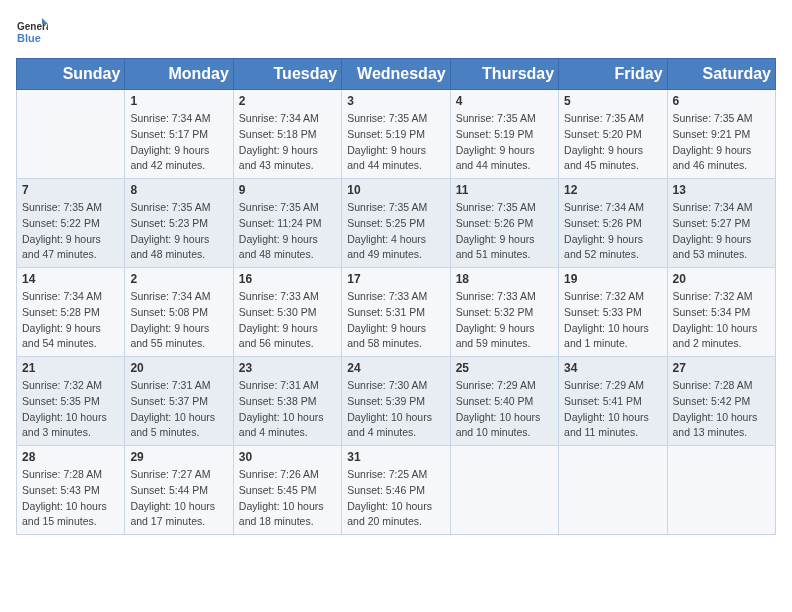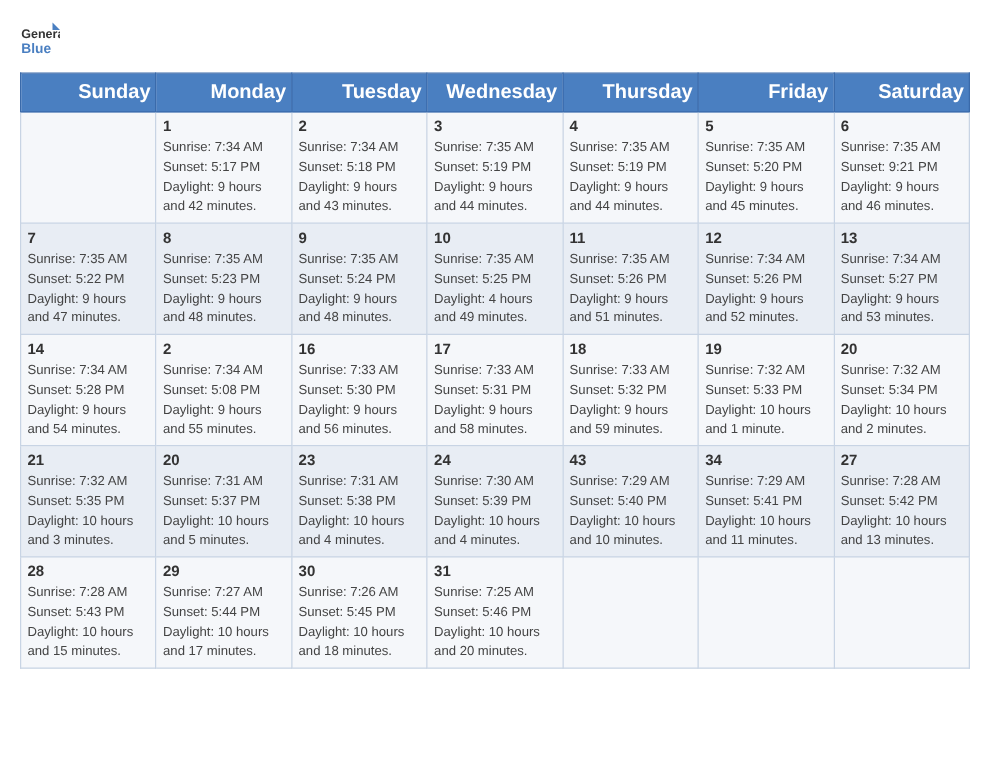--- a/index.html
+++ b/index.html
@@ -175,21 +175,21 @@
         <div class="day-info">
           <span>Sunrise: 7:35 AM</span><br>
           <span>Sunset: 5:23 PM</span><br>
           <span>Daylight: 9 hours and 48 minutes.</span>
         </div>
         </td>
         <td>
           <span class="day-number">9</span>
         <div class="day-info">
           <span>Sunrise: 7:35 AM</span><br>
-          <span>Sunset: 5:24 PM</span><br>
+          <span>Sunset: 11:24 PM</span><br>
           <span>Daylight: 9 hours and 48 minutes.</span>
         </div>
         </td>
         <td>
           <span class="day-number">10</span>
         <div class="day-info">
           <span>Sunrise: 7:35 AM</span><br>
           <span>Sunset: 5:25 PM</span><br>
           <span>Daylight: 4 hours and 49 minutes.</span>
         </div>
@@ -304,21 +304,21 @@
         </td>
         <td>
           <span class="day-number">24</span>
         <div class="day-info">
           <span>Sunrise: 7:30 AM</span><br>
           <span>Sunset: 5:39 PM</span><br>
           <span>Daylight: 10 hours and 4 minutes.</span>
         </div>
         </td>
         <td>
-          <span class="day-number">43</span>
+          <span class="day-number">25</span>
         <div class="day-info">
           <span>Sunrise: 7:29 AM</span><br>
           <span>Sunset: 5:40 PM</span><br>
           <span>Daylight: 10 hours and 10 minutes.</span>
         </div>
         </td>
         <td>
           <span class="day-number">34</span>
         <div class="day-info">
           <span>Sunrise: 7:29 AM</span><br>

